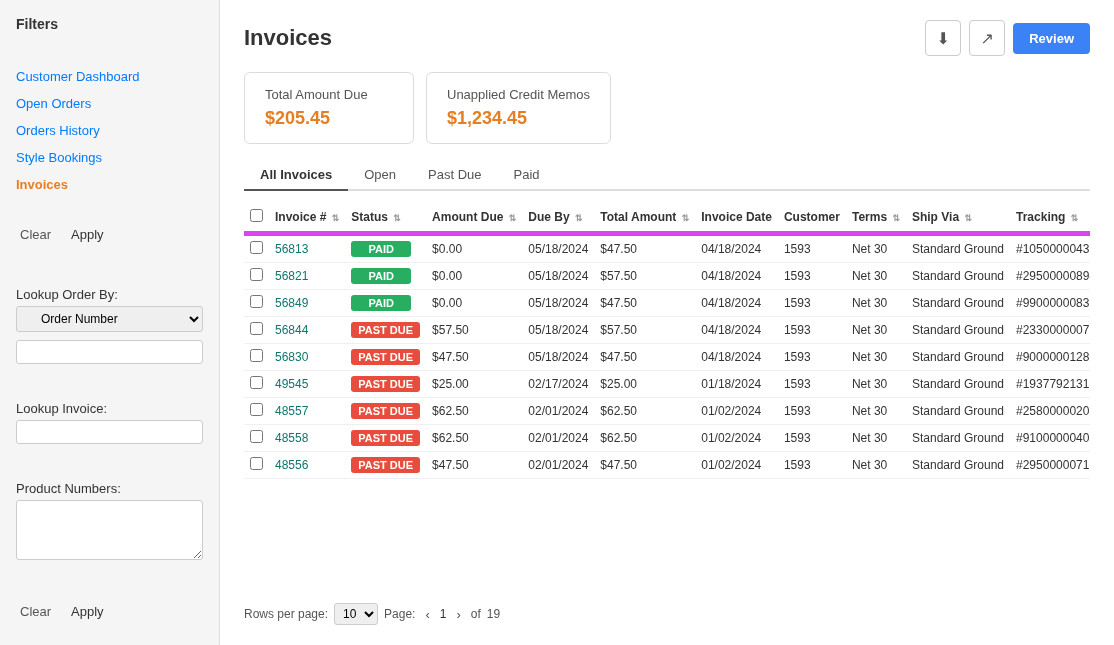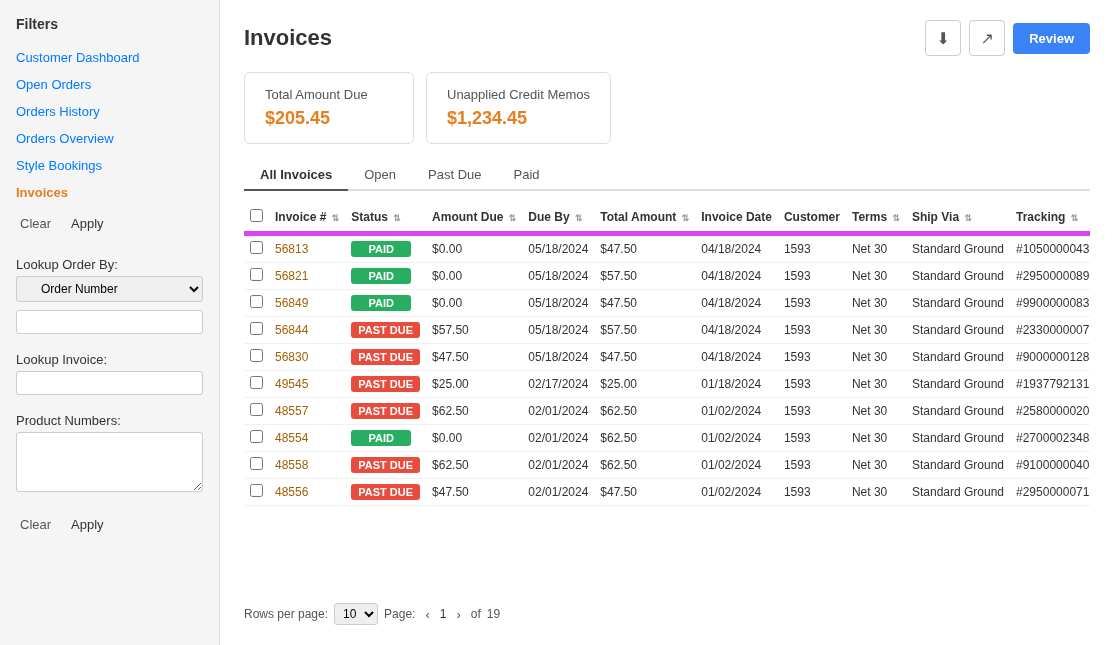--- a/index.html
+++ b/index.html
@@ -8,20 +8,21 @@
     
     .sidebar {
       width: 220px;
       min-width: 220px;
       background: #f5f5f5;
       border-right: 1px solid #ddd;
       padding: 16px 0;
       display: flex;
       flex-direction: column;
       height: 100%;
+      justify-content: space-between;
     }
     .sidebar-filters-title {
       font-weight: bold;
       font-size: 14px;
       padding: 0 16px 12px 16px;
       color: #333;
     }
     .sidebar-nav-item {
       padding: 6px 16px;
       cursor: pointer;
@@ -206,21 +207,21 @@
       font-size: 12px;
     }
     th .sort-icon { font-size: 9px; color: #999; margin-left: 2px; }
     td {
       padding: 5px 6px;
       border-bottom: 1px solid #f0f0f0;
       color: #333;
       font-size: 12px;
       white-space: nowrap;
     }
-    .link-text { color: #a16207; cursor: pointer; text-decoration: none; }
+    .link-text { color: #0f766e; cursor: pointer; text-decoration: none; }
     .badge {
       display: inline-block;
       padding: 2px 7px;
       border-radius: 3px;
       font-size: 11px;
       font-weight: bold;
       text-align: center;
       min-width: 60px;
     }
     .badge-paid { background: #27ae60; color: #fff; }
@@ -259,21 +260,20 @@
 </head>
 <body>
 
 <div class="sidebar">
   <div class="sidebar-filters-title">Filters</div>
 
   <div>
     <a class="sidebar-nav-item">Customer Dashboard</a>
     <a class="sidebar-nav-item">Open Orders</a>
     <a class="sidebar-nav-item">Orders History</a>
-    <a class="sidebar-nav-item">Orders Overview</a>
     <a class="sidebar-nav-item">Style Bookings</a>
     <a class="sidebar-nav-item active">Invoices</a>
   </div>
 
   <div class="sidebar-clear-apply">
     <button class="btn-clear">Clear</button>
     <button class="btn-apply">Apply</button>
   </div>
 
   <div class="sidebar-section">
@@ -445,34 +445,20 @@
       <td>$62.50</td>
       <td>01/02/2024</td>
       <td>1593</td>
       <td>Net 30</td>
       <td>Standard Ground</td>
       <td>#25800000203</td>
 
     </tr>
           <tr>
       <td class="checkbox-col"><input type="checkbox" style=""></td>
-      <td><a class="link-text">48554</a></td>
-      <td><span class="badge badge-paid">PAID</span></td>
-      <td>$0.00</td>
-      <td>02/01/2024</td>
-      <td>$62.50</td>
-      <td>01/02/2024</td>
-      <td>1593</td>
-      <td>Net 30</td>
-      <td>Standard Ground</td>
-      <td>#2700002348</td>
-
-    </tr>
-          <tr>
-      <td class="checkbox-col"><input type="checkbox" style=""></td>
       <td><a class="link-text">48558</a></td>
       <td><span class="badge badge-past-due">PAST DUE</span></td>
       <td>$62.50</td>
       <td>02/01/2024</td>
       <td>$62.50</td>
       <td>01/02/2024</td>
       <td>1593</td>
       <td>Net 30</td>
       <td>Standard Ground</td>
       <td>#9100000040</td>

